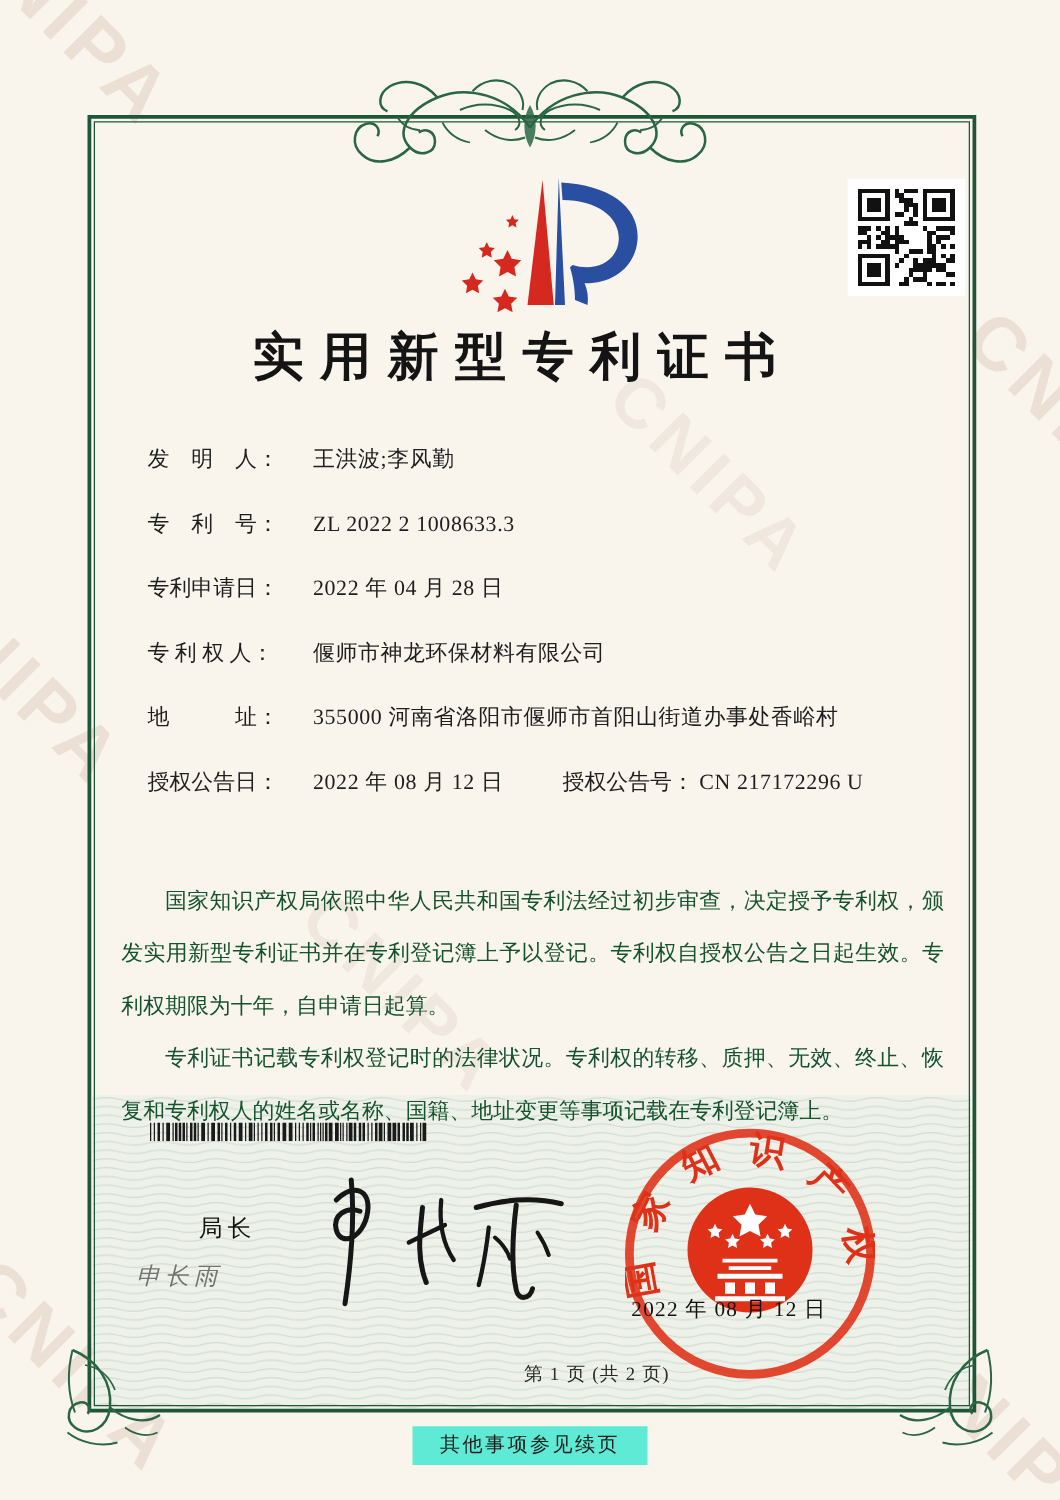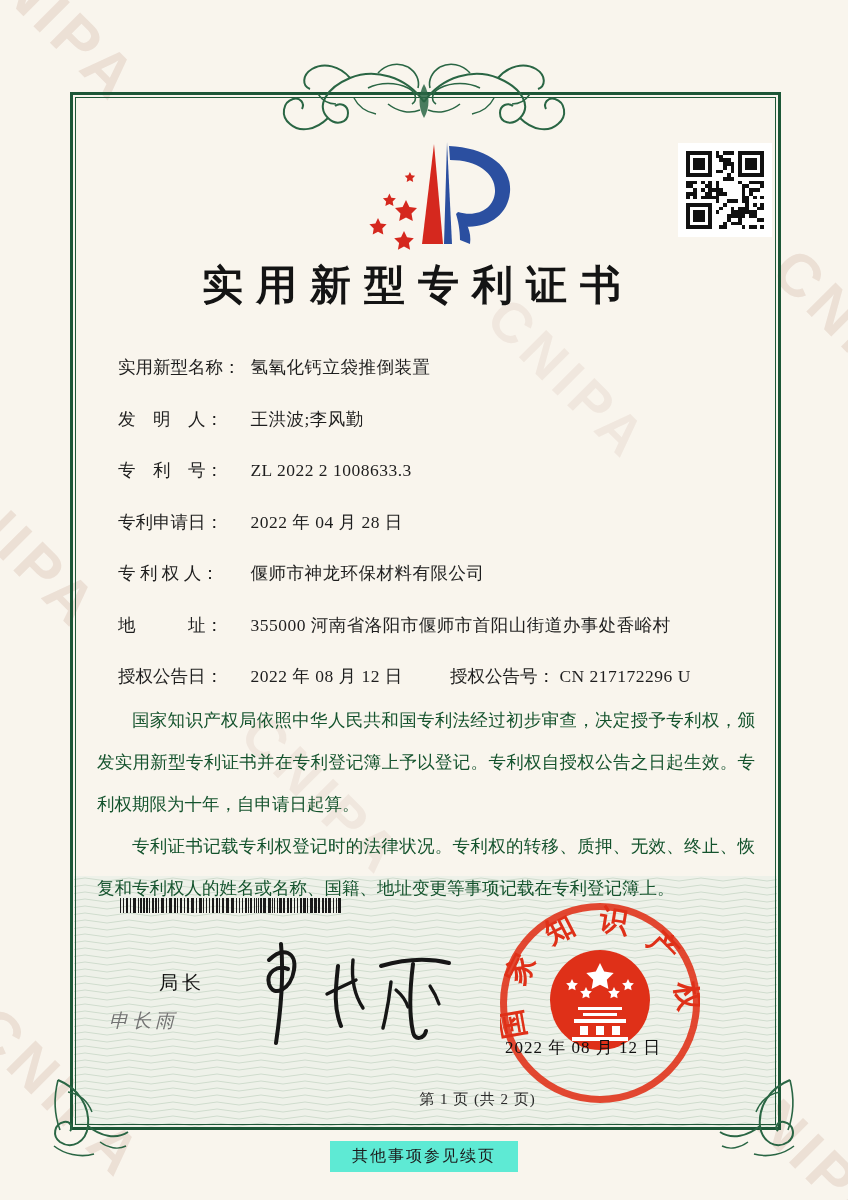--- a/index.html
+++ b/index.html
@@ -278,24 +278,20 @@
         <rect x="0" y="14" width="7" height="7" fill="#111"></rect>
         <rect x="1" y="15" width="5" height="5" fill="#fff"></rect>
         <rect x="2" y="16" width="3" height="3" fill="#111"></rect>
       </svg>
   </div>
 
   <div class="title">实用新型专利证书</div>
 
   <div class="rows">
     <div class="row">
-      <span class="lab">实用新型名称：</span>
-      <span class="val">氢氧化钙立袋推倒装置</span>
-    </div>
-    <div class="row">
       <span class="lab">发　明　人：</span>
       <span class="val">王洪波;李风勤</span>
     </div>
     <div class="row">
       <span class="lab">专　利　号：</span>
       <span class="val">ZL 2022 2 1008633.3</span>
     </div>
     <div class="row">
       <span class="lab">专利申请日：</span>
       <span class="val">2022 年 04 月 28 日</span>

